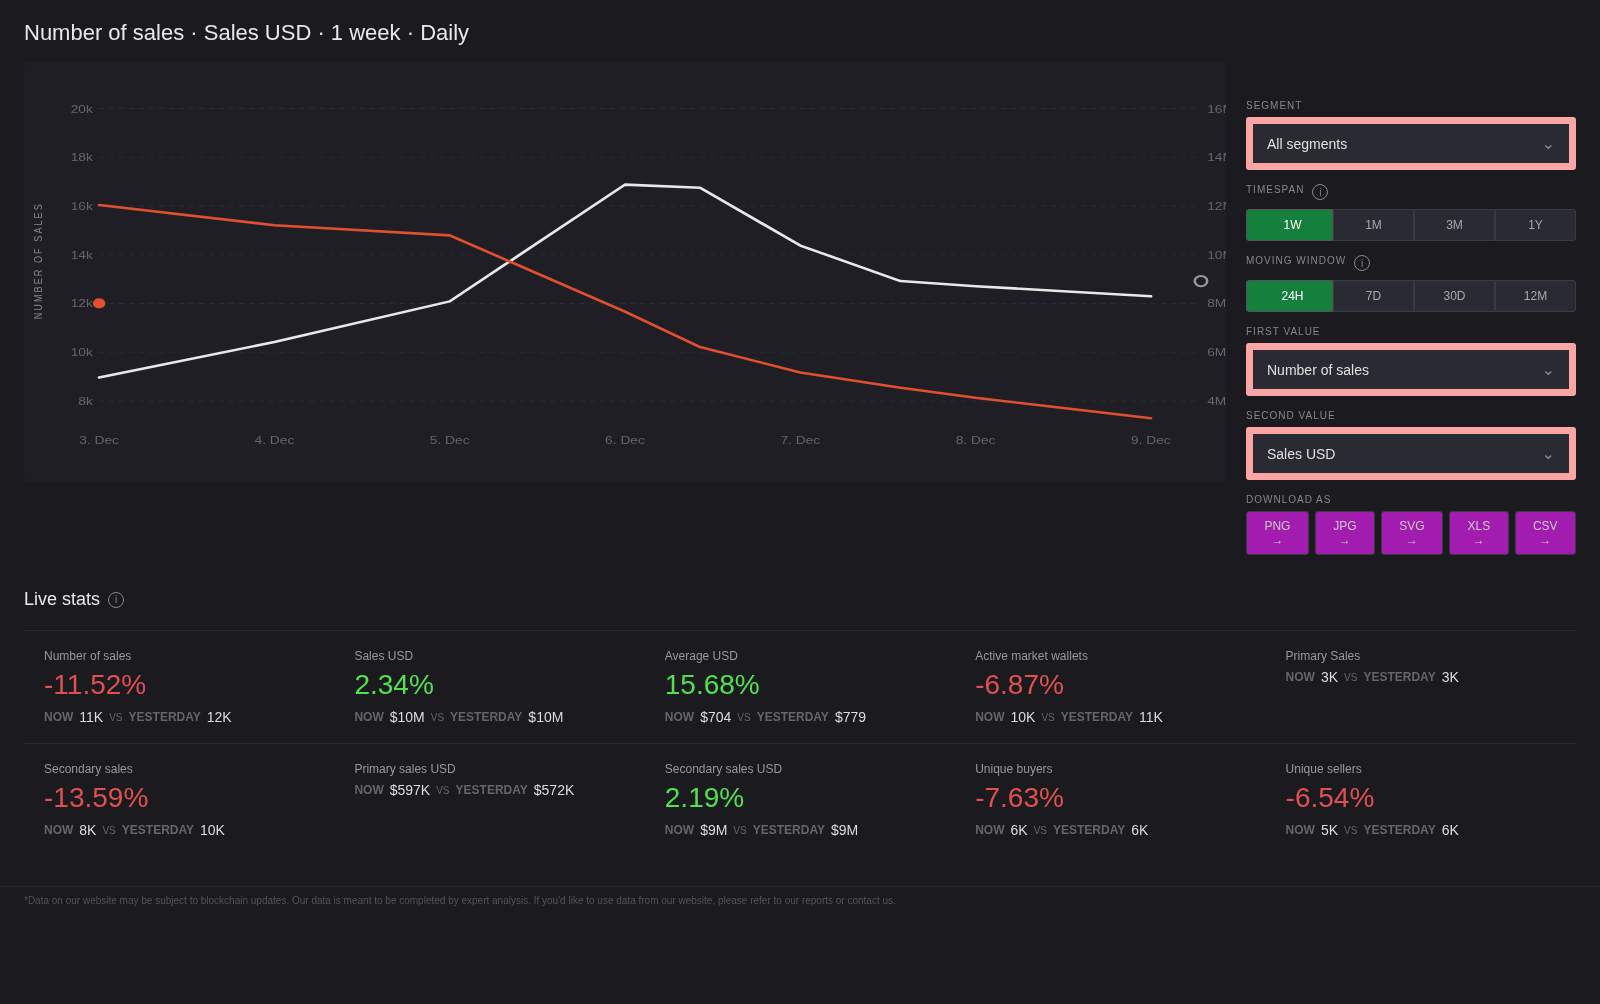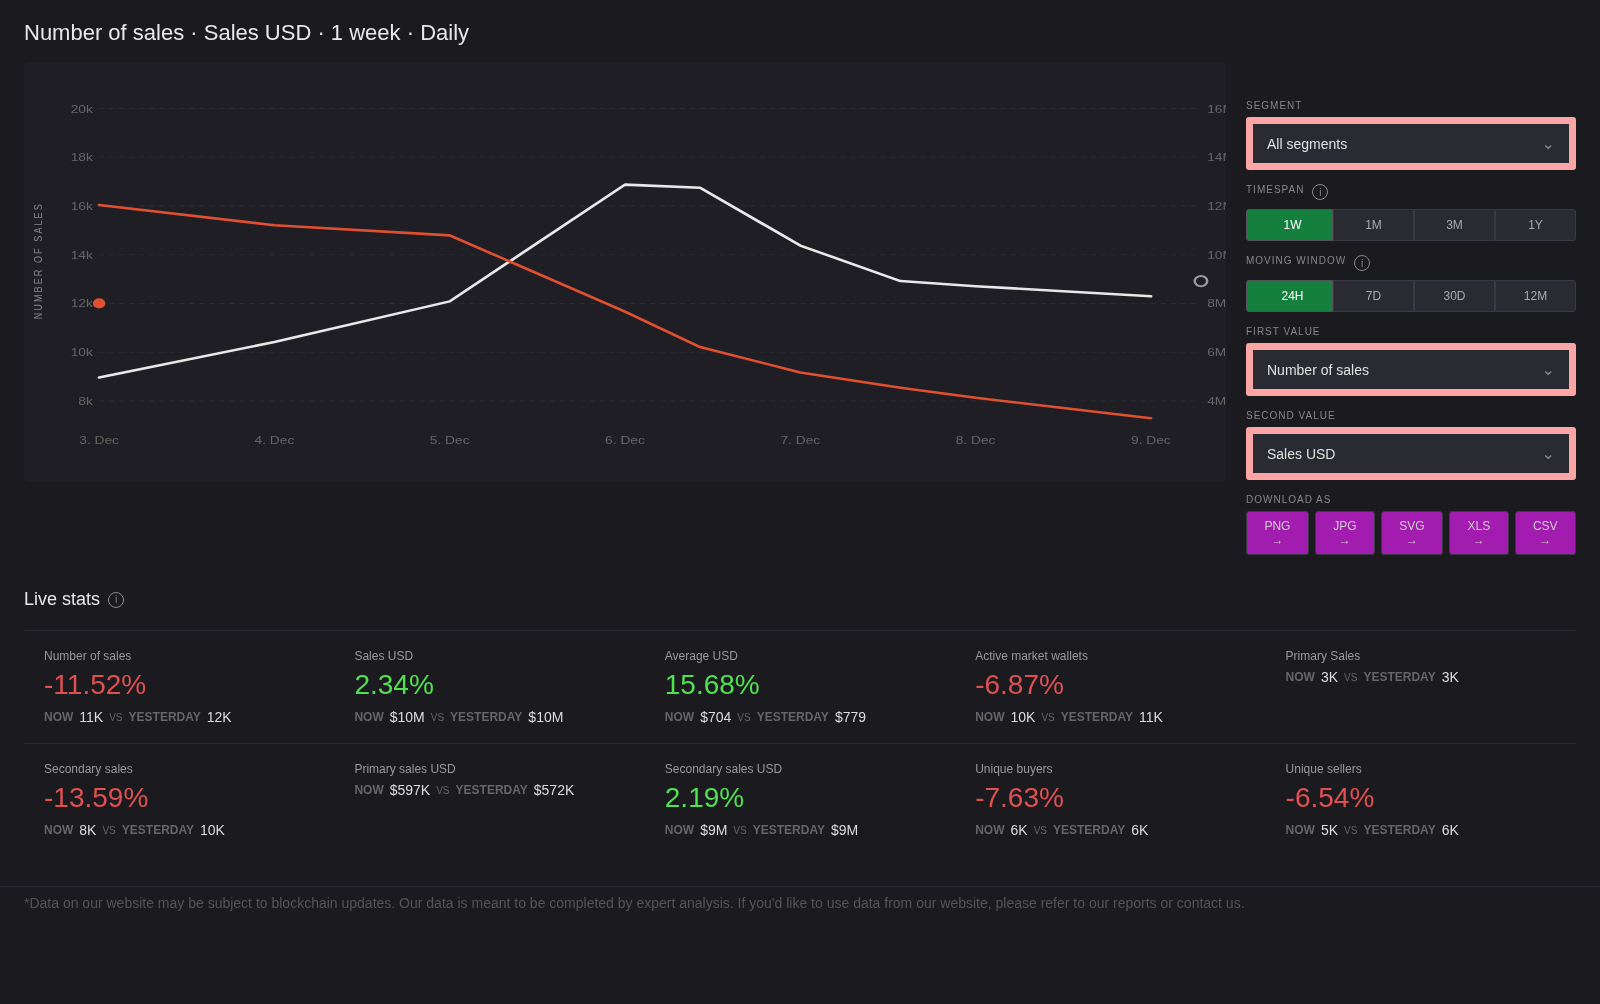--- a/index.html
+++ b/index.html
@@ -182,21 +182,21 @@
     .stat-now-yes .val {
       color: #ddd;
       font-size: 14px;
     }
     .stat-now-yes .vs {
       font-size: 10px;
       color: #666;
     }
     .footer-note {
       padding: 8px 24px;
-      font-size: 14px;
+      font-size: 10px;
       color: #555;
       border-top: 1px solid #252530;
       margin-top: 10px;
     }
   </style>
 </head>
 <body>
 
 <div class="main-container">
 

